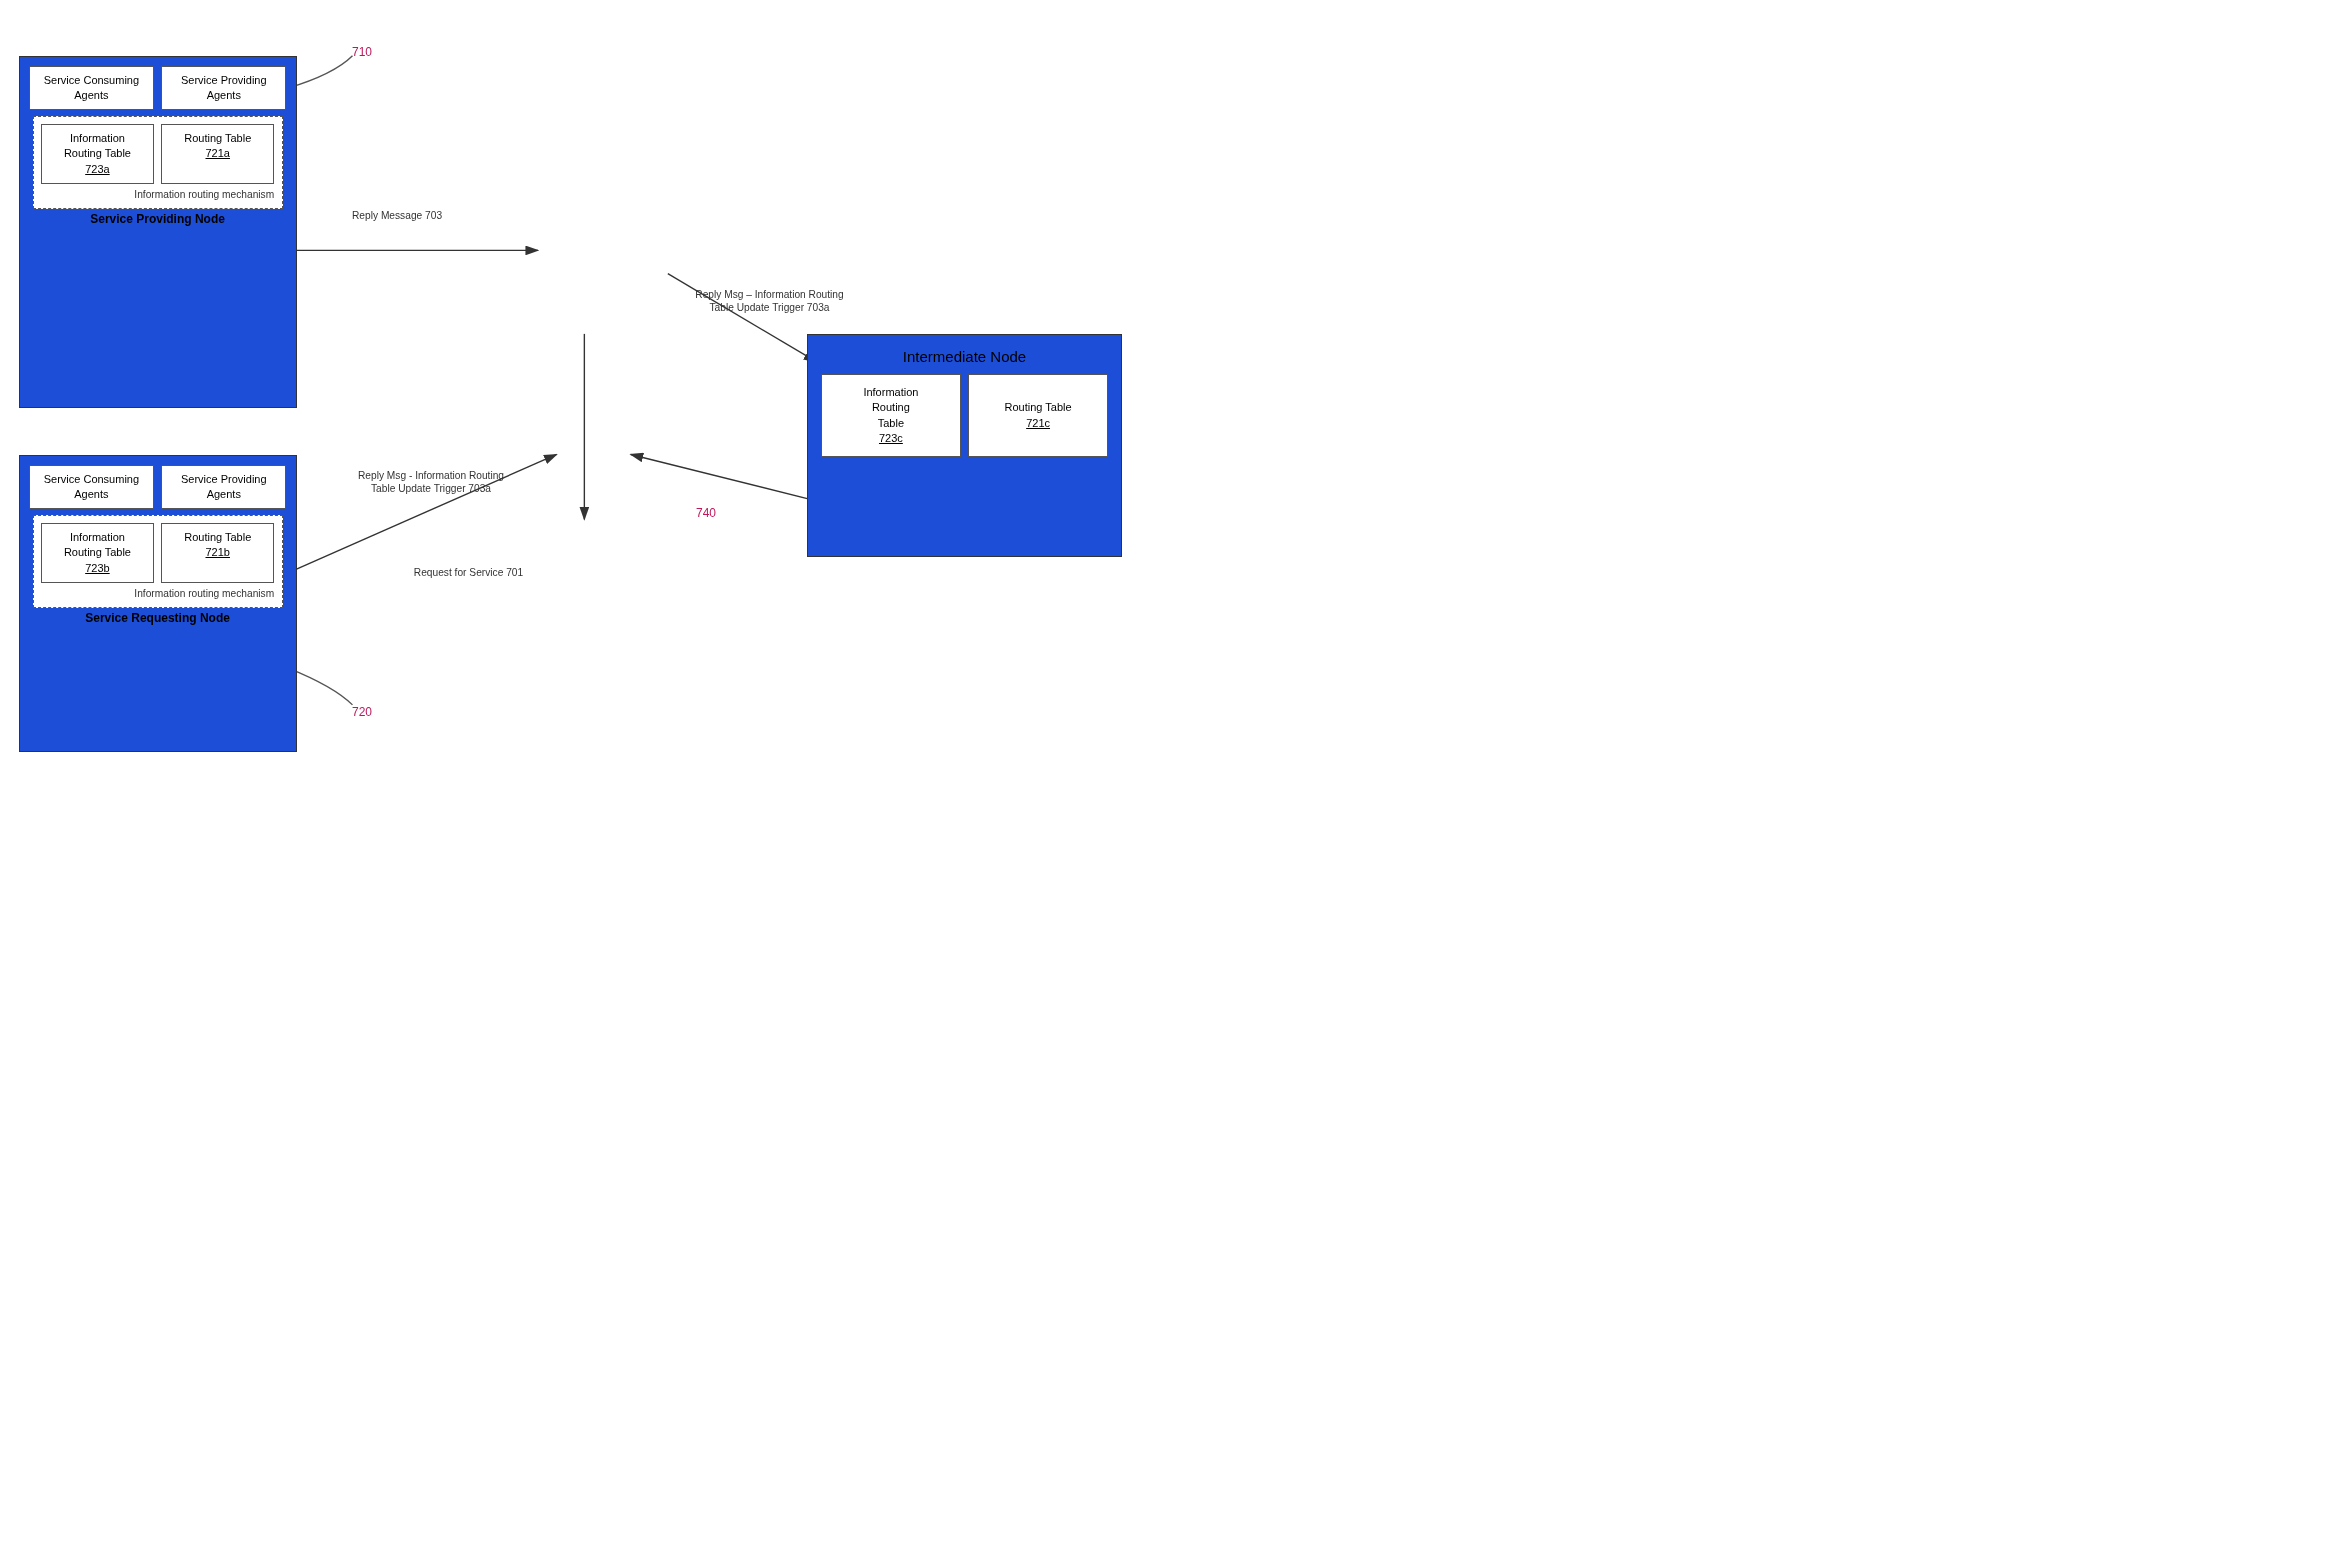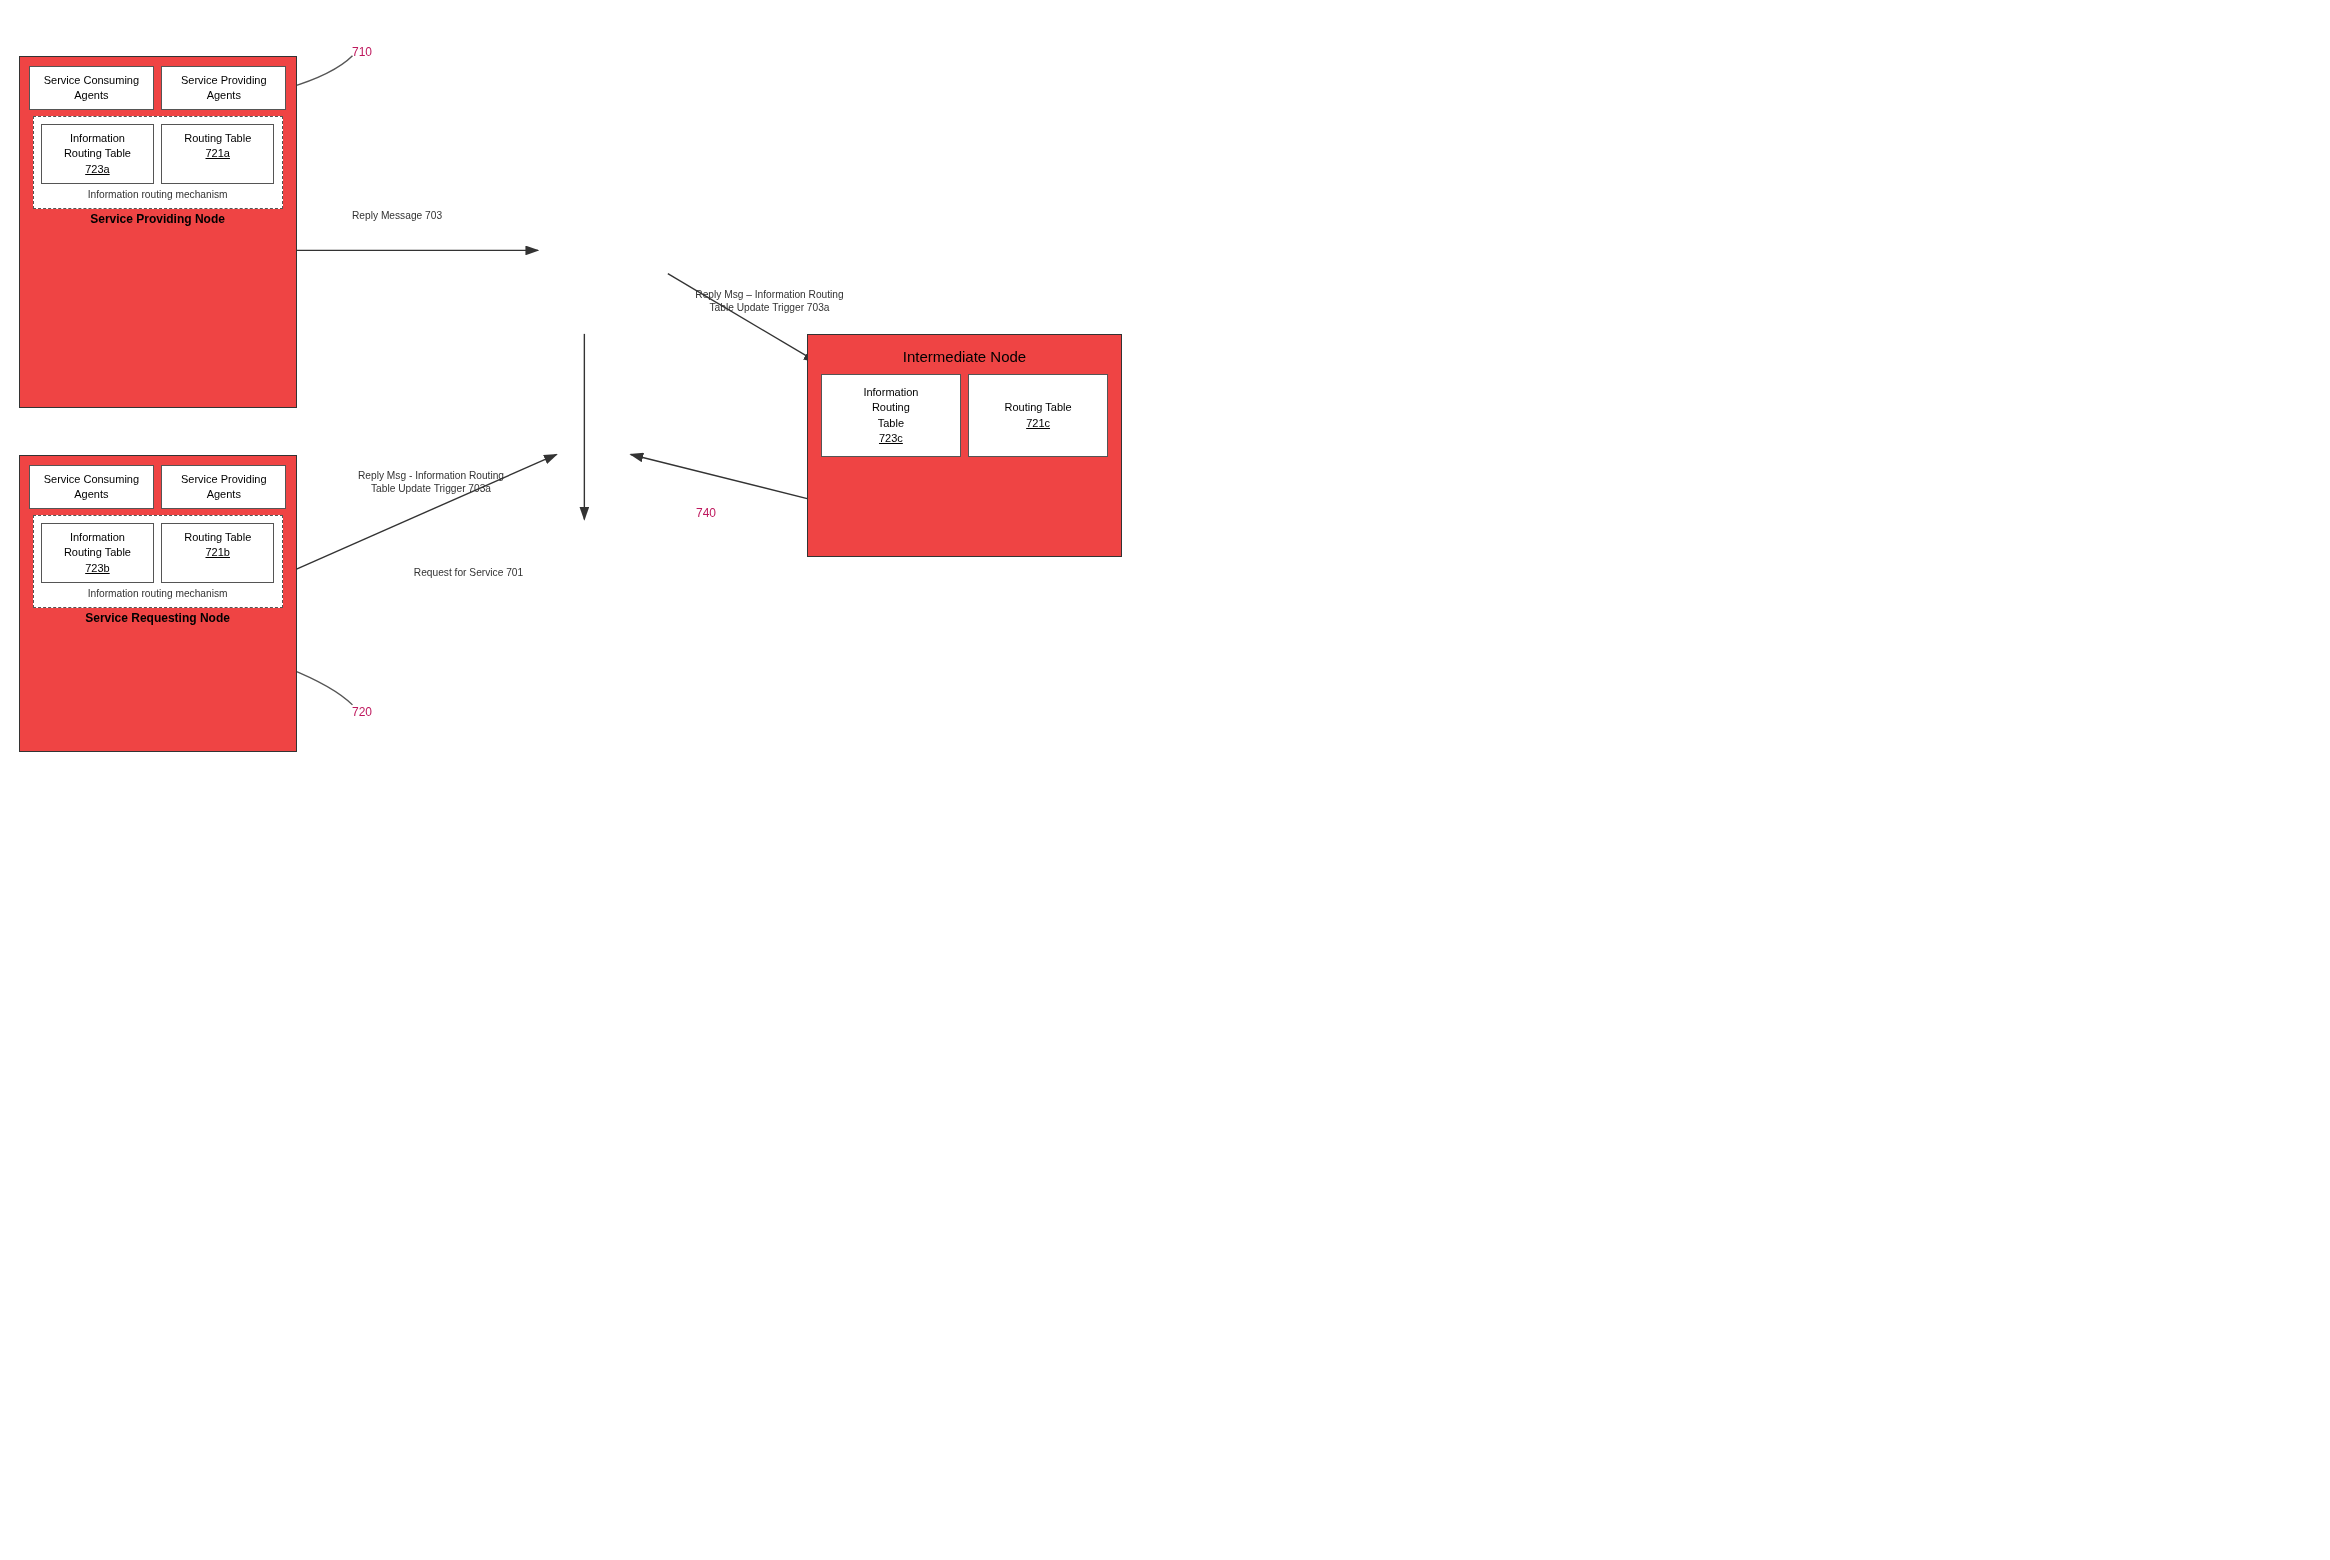--- a/index.html
+++ b/index.html
@@ -13,21 +13,21 @@
     }
     .diagram-container {
       position: relative;
       width: 1165px;
       height: 780px;
     }
     
     .node-box {
       position: absolute;
       border: 1.9px solid #333;
-      background: #ef4444;
+      background: #1d4ed8;
       padding: 9.3px;
     }
     .node-box.dashed-inner {
       border: 1.9px dashed #555;
       background: #fff;
     }
     .node-label {
       font-weight: bold;
       text-align: center;
       font-size: 12px;
@@ -39,21 +39,21 @@
       padding: 5.6px 9.3px;
       text-align: center;
       font-size: 11px;
       line-height: 1.4;
     }
     .inner-box .underline {
       text-decoration: underline;
     }
     .inner-label {
       font-size: 10.2px;
-      text-align: center;
+      text-align: right;
       margin-top: 3.7px;
       color: #333;
     }
     
     .cloud-container {
       position: absolute;
     }
     .cloud-text {
       text-align: center;
       font-size: 13px;

